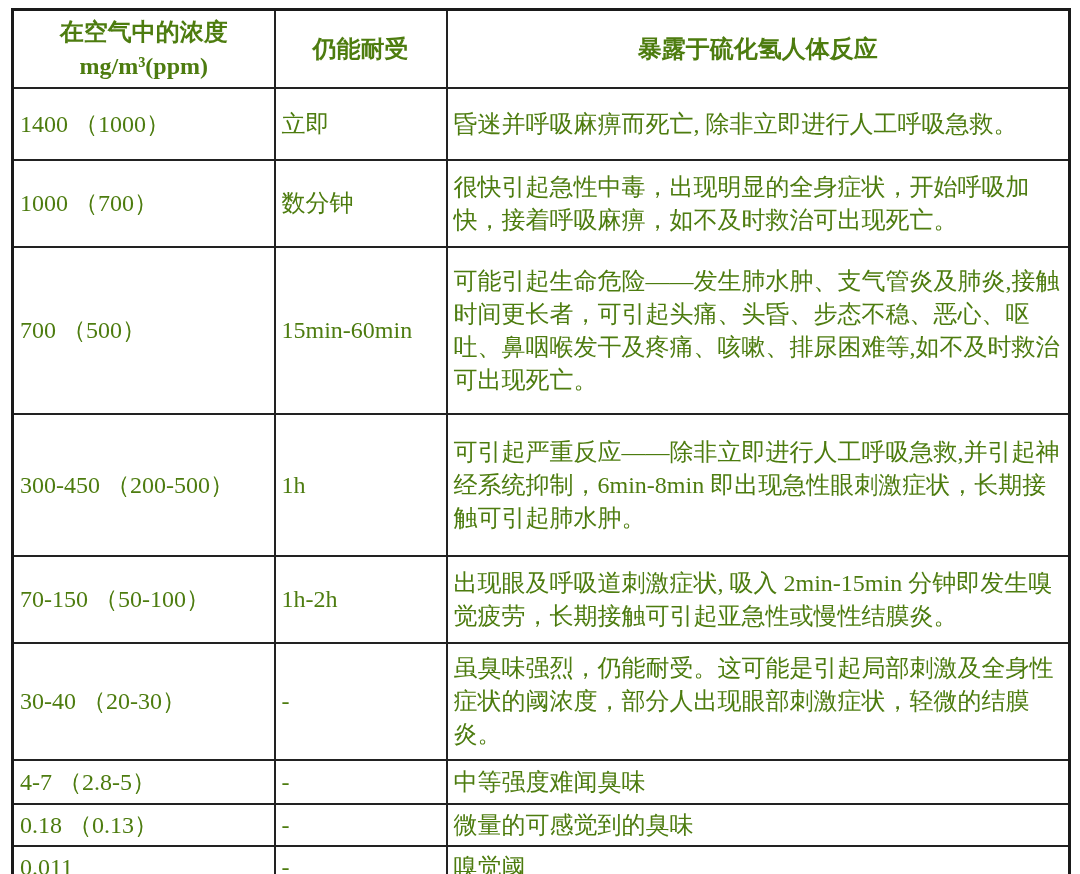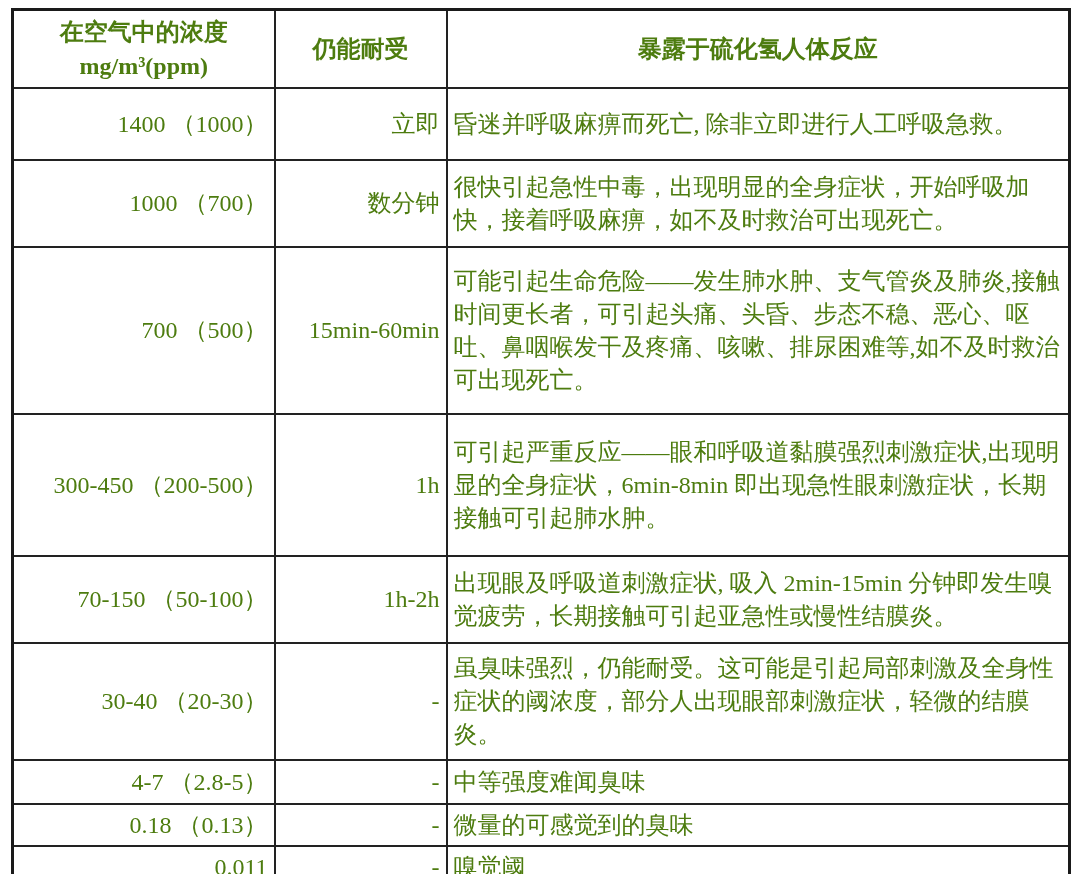--- a/index.html
+++ b/index.html
@@ -37,21 +37,21 @@
     vertical-align: middle;
     overflow: hidden;
   }
   table.h2s th {
     font-weight: bold;
     text-align: center;
     height: 72px;
     line-height: 34px;
   }
   td.conc, td.time {
-    text-align: right;
+    text-align: left;
     font-size: 24px;
   }
   td.react {
     text-align: left;
     padding-left: 9px;
     padding-right: 6px;
   }
   
   tbody tr:nth-child(1) td { height: 66px; }
   tbody tr:nth-child(2) td { height: 81px; }
@@ -97,21 +97,21 @@
           <td class="react">很快引起急性中毒，出现明显的全身症状，开始呼吸加快，接着呼吸麻痹，如不及时救治可出现死亡。</td>
         </tr>
         <tr>
           <td class="conc">700 （500）</td>
           <td class="time">15min-60min</td>
           <td class="react">可能引起生命危险——发生肺水肿、支气管炎及肺炎,接触时间更长者，可引起头痛、头昏、步态不稳、恶心、呕吐、鼻咽喉发干及疼痛、咳嗽、排尿困难等,如不及时救治可出现死亡。</td>
         </tr>
         <tr>
           <td class="conc">300-450 （200-500）</td>
           <td class="time">1h</td>
-          <td class="react">可引起严重反应——眼和呼吸道黏膜强烈刺激症状,出现明显的全身症状，6min-8min 即出现急性眼刺激症状，长期接触可引起肺水肿。</td>
+          <td class="react">可引起严重反应——除非立即进行人工呼吸急救,并引起神经系统抑制，6min-8min 即出现急性眼刺激症状，长期接触可引起肺水肿。</td>
         </tr>
         <tr>
           <td class="conc">70-150 （50-100）</td>
           <td class="time">1h-2h</td>
           <td class="react">出现眼及呼吸道刺激症状, 吸入 2min-15min 分钟即发生嗅觉疲劳，长期接触可引起亚急性或慢性结膜炎。</td>
         </tr>
         <tr>
           <td class="conc">30-40 （20-30）</td>
           <td class="time">-</td>
           <td class="react">虽臭味强烈，仍能耐受。这可能是引起局部刺激及全身性症状的阈浓度，部分人出现眼部刺激症状，轻微的结膜炎。</td>

